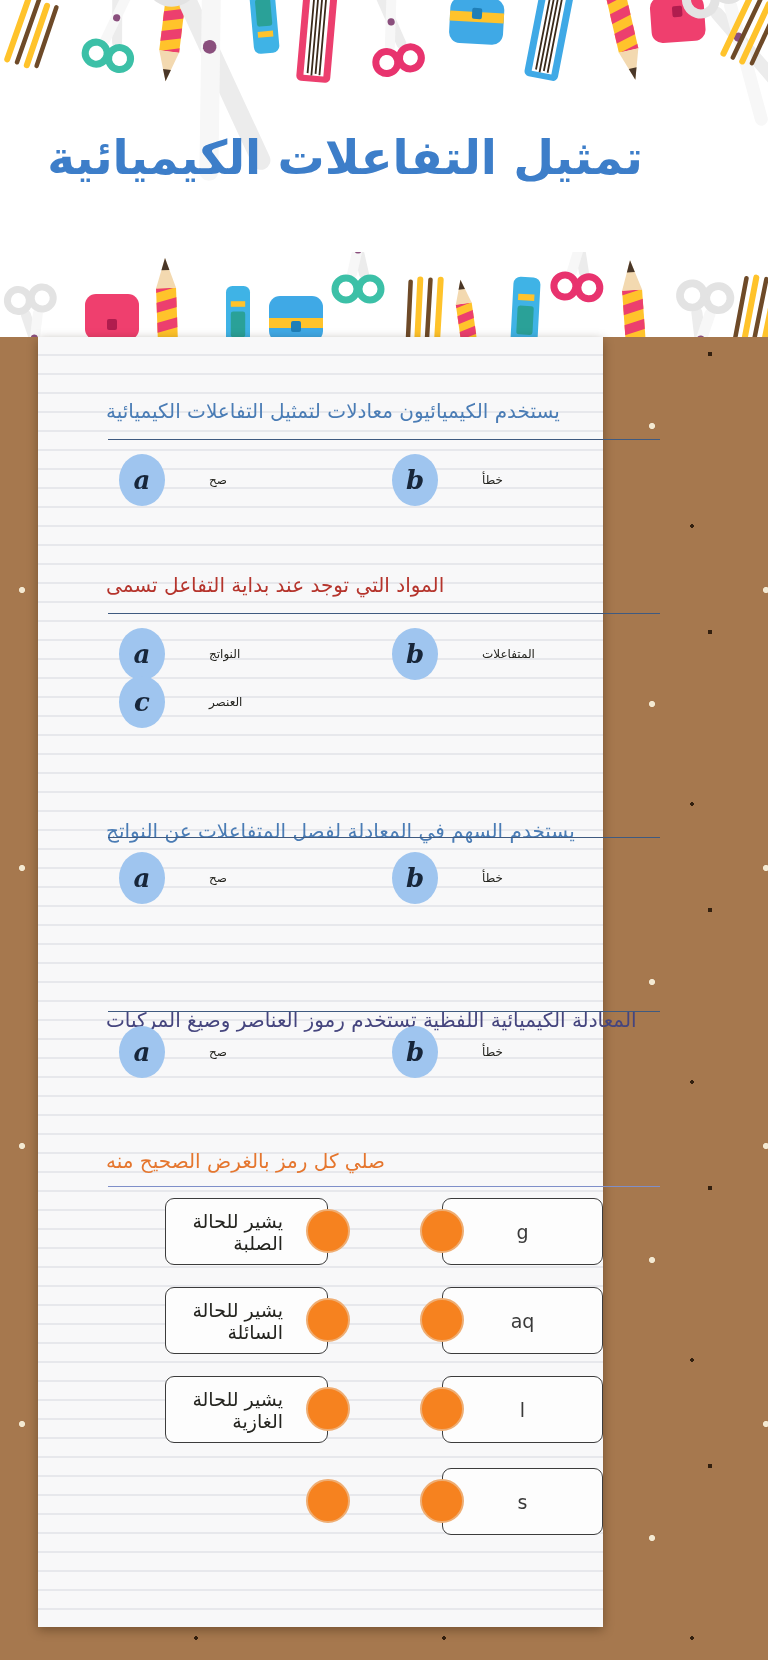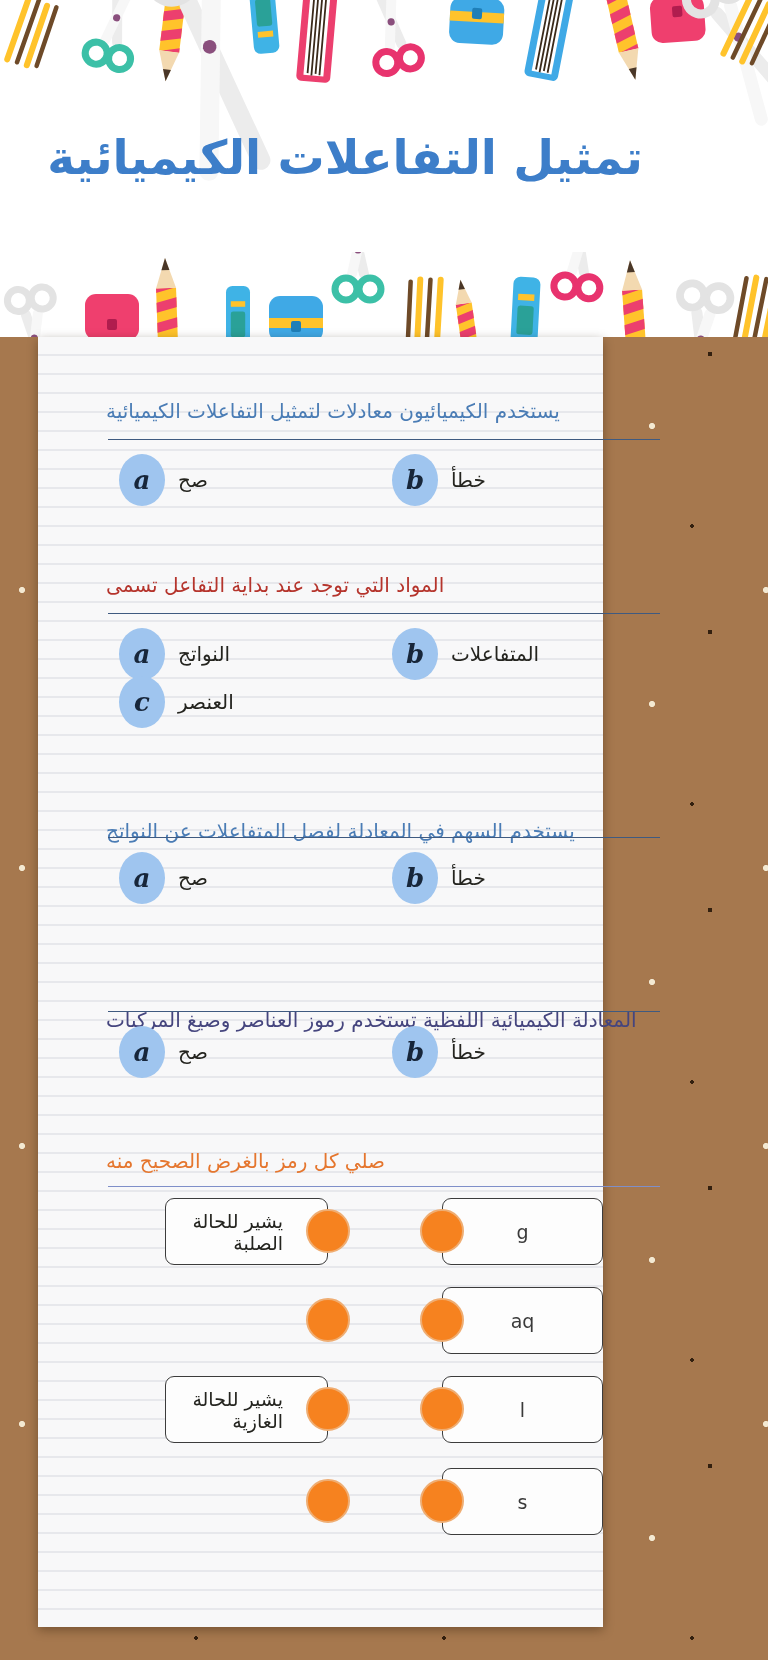--- a/index.html
+++ b/index.html
@@ -28,21 +28,21 @@
   .q-head{position:absolute;left:68px;width:566px;direction:rtl;text-align:left;
     font-size:20px;line-height:28px;font-weight:500;}
   .q-line{position:absolute;left:70px;width:552px;border-top:1.4px solid #3f5a80;}
   .q5 .q-line,.q-line.soft{border-top:1.4px solid #7f8fc9;}
   .c-blue{color:#4a7cb5}.c-red{color:#b5342c}.c-navy{color:#45457e}.c-orange{color:#e5762e}
   .opt{position:absolute;height:54px;display:flex;align-items:center;cursor:pointer;}
   .opt-badge{width:46px;height:52px;border-radius:50%;background:#9fc5ef;
     display:flex;align-items:center;justify-content:center;
     font-family:"DejaVu Serif",serif;font-style:italic;font-weight:bold;
     font-size:26px;color:#17263a;flex:0 0 auto;}
-  .opt-label{margin-left:13px;direction:rtl;font-size:20px;color:#24241f;}
+  .opt-label{margin-left:44px;direction:rtl;font-size:12px;color:#24241f;}
   .col1{left:81px;}  .col2{left:354px;}
   
   .mrow{position:absolute;height:67px;}
   .mbox{position:absolute;top:0;height:67px;background:#fdfdfd;border:1.6px solid #3c3c3c;
     border-radius:9px;box-sizing:border-box;display:flex;align-items:center;}
   .mbox.left{left:127px;width:163px;justify-content:flex-end;padding-right:44px;direction:rtl;}
   .mbox.left .mtext{font-size:19px;color:#24241f;direction:rtl;}
   .mbox.right{left:404px;width:161px;justify-content:center;}
   .mbox.right .mtext{font-size:19px;color:#3a3a3a;}
   .mdot{position:absolute;top:11px;width:44px;height:44px;border-radius:50%;
@@ -225,20 +225,23 @@
             <span class="mtext">يشير للحالة الصلبة</span>
           </div>
         <div class="mbox right">
             <span class="mtext">g</span>
           </div>
         <div class="mdot l"></div>
         <div class="mdot r"></div>
       </div>
 
       <div class="mrow" style="top:950px;left:0;width:695px">
+        <div class="mbox left">
+            <span class="mtext">يشير للحالة السائلة</span>
+          </div>
         <div class="mbox right">
             <span class="mtext">aq</span>
           </div>
         <div class="mdot l"></div>
         <div class="mdot r"></div>
       </div>
 
       <div class="mrow" style="top:1039px;left:0;width:695px">
         <div class="mbox left">
             <span class="mtext">يشير للحالة الغازية</span>

